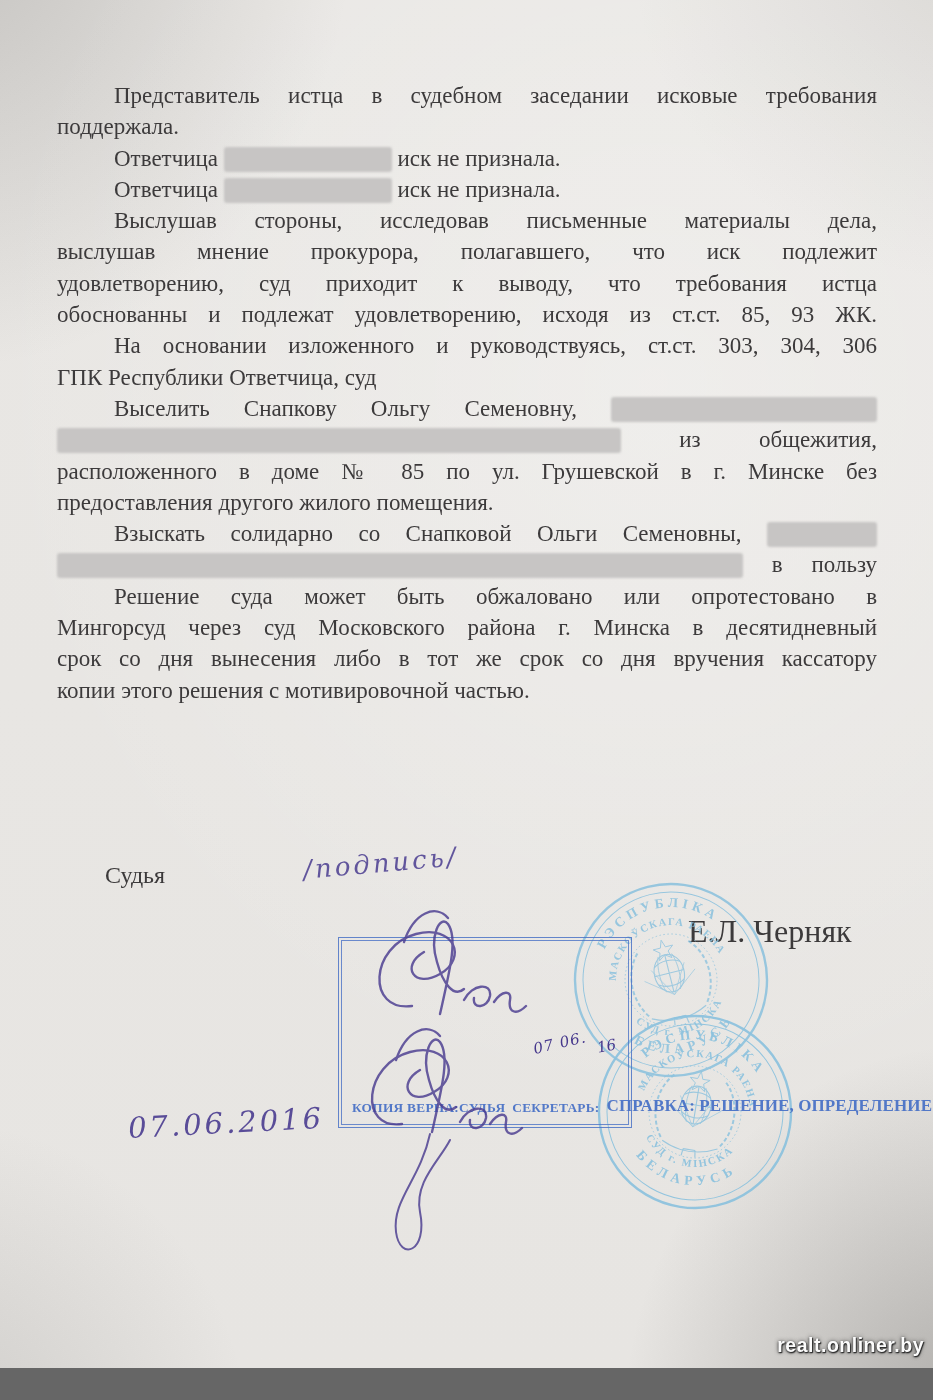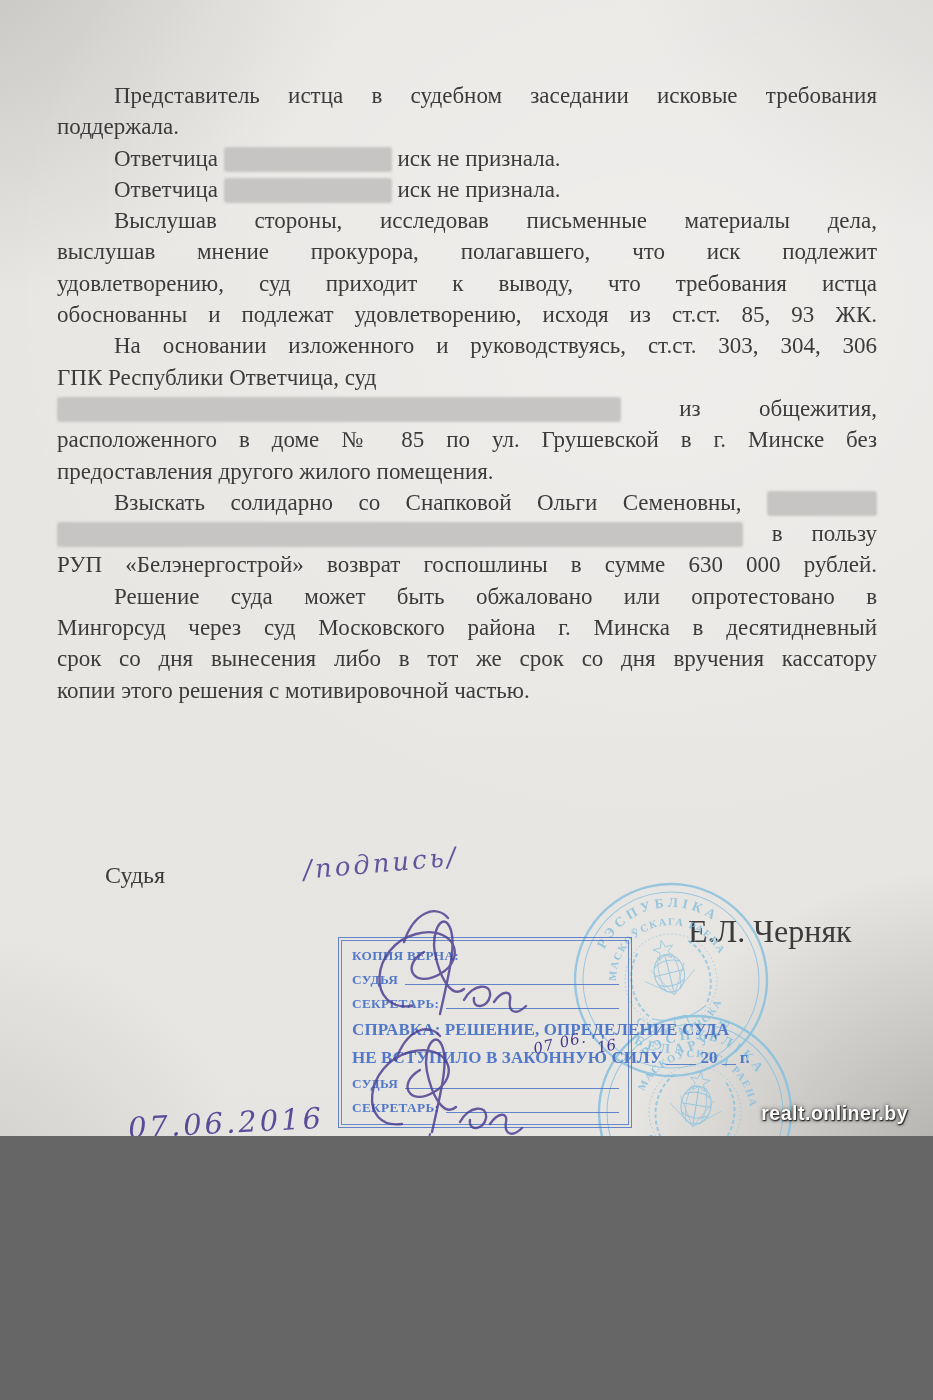--- a/index.html
+++ b/index.html
@@ -1,17 +1,17 @@
 <!DOCTYPE html>
 <html><head>
 <meta charset="utf-8">
 <style>
   html,body{margin:0;padding:0;background:#666;}
   .page{
-    position:relative;width:933px;height:1136px;overflow:hidden;
+    position:relative;width:933px;height:1368px;overflow:hidden;
     font-family:"Liberation Serif",serif;color:#3c3a3b;
     background:
       radial-gradient(120% 90% at 70% 28%, rgba(255,255,255,.30), rgba(255,255,255,0) 60%),
       radial-gradient(80% 60% at -6% -6%, rgba(110,108,105,.30), rgba(110,108,105,0) 55%),
       radial-gradient(62% 46% at 104% 104%, rgba(95,93,90,.42), rgba(95,93,90,0) 60%),
       radial-gradient(55% 40% at -6% 106%, rgba(120,118,115,.22), rgba(120,118,115,0) 60%),
       radial-gradient(70% 45% at 106% -4%, rgba(140,138,134,.20), rgba(140,138,134,0) 55%),
       linear-gradient(#e9e7e4,#e7e5e2);
   }
   .text-block{position:absolute;left:57px;top:80px;width:820px;font-size:23px;line-height:31.3px;}
@@ -27,36 +27,36 @@
   .sig-name{position:absolute;left:688px;top:913px;font-size:32px;}
   .sig-hand{position:absolute;left:303px;top:848px;font:italic 26px "DejaVu Serif",serif;
             color:#4a3c90;letter-spacing:3px;transform:rotate(-5deg);opacity:.85;}
   .date-hand{position:absolute;left:128px;top:1106px;font:italic 29px "DejaVu Serif",serif;
              color:#4a3c90;letter-spacing:3px;transform:rotate(-3deg);opacity:.9;}
   
   .stamp{position:absolute;left:338px;top:937px;width:294px;height:191px;
          border:1.6px solid rgba(74,114,198,.85);box-sizing:border-box;
          color:rgba(74,114,198,.95);font-family:"Liberation Serif",serif;font-weight:700;}
   .stamp::before{content:"";position:absolute;inset:2px;border:1.6px solid rgba(74,114,198,.8);pointer-events:none;}
-  .stamp-in{position:absolute;inset:5px;padding:5px 7px 6px 8px;display:flex;flex-direction:column;
+  .stamp-in{position:absolute;inset:5px;padding:5px 7px 6px 8px;display:flex;
             justify-content:space-between;box-sizing:border-box;}
   .srow{display:flex;align-items:flex-end;gap:7px;white-space:nowrap;font-size:13.3px;letter-spacing:.3px;}
   .srow.small{font-size:17px;letter-spacing:.1px;gap:4px;}
   .rule{flex:1;border-bottom:1.6px solid rgba(74,114,198,.85);height:2px;margin-bottom:3px;}
   .rule.short{flex:0 0 30px;}
   .rule.tiny{flex:0 0 14px;}
   .stamp-hand1{position:absolute;left:194px;top:96px;font:italic 15px "DejaVu Serif",serif;
                color:#45378c;transform:rotate(-13deg);letter-spacing:1px;}
   .stamp-hand2{position:absolute;left:258px;top:99px;font:italic 15px "DejaVu Serif",serif;
                color:#45378c;transform:rotate(-11deg);}
   
   .seals{position:absolute;left:540px;top:868px;pointer-events:none;}
   .seal-text{font-family:"Liberation Serif",serif;font-weight:700;}
   .ink{position:absolute;left:0;top:0;pointer-events:none;}
-  .watermark{position:absolute;right:25px;bottom:11px;font:700 19.5px "Liberation Sans",sans-serif;
+  .watermark{position:absolute;right:9px;bottom:11px;font:700 19.5px "Liberation Sans",sans-serif;
              color:#fcfcfc;letter-spacing:.5px;
              text-shadow:0 1px 2px rgba(40,40,40,.95),0 0 4px rgba(60,60,60,.85),1px 1px 1px rgba(30,30,30,.9);margin-left:31px;}
 </style>
 </head>
 <body>
 
 <div class="page">
 
   <div class="text-block">
     <div class="ln ind j">Представитель истца в судебном заседании исковые требования</div>
@@ -70,35 +70,38 @@
       <span>Ответчица</span>
       <span class="redact" style="width:168px"></span>
       <span>иск не признала.</span>
     </div>
     <div class="ln ind j">Выслушав стороны, исследовав письменные материалы дела,</div>
     <div class="ln j">выслушав мнение прокурора, полагавшего, что иск подлежит</div>
     <div class="ln j">удовлетворению, суд приходит к выводу, что требования истца</div>
     <div class="ln j">обоснованны и подлежат удовлетворению, исходя из ст.ст. 85, 93 ЖК.</div>
     <div class="ln ind j">На основании изложенного и руководствуясь, ст.ст. 303, 304, 306</div>
     <div class="ln">ГПК Республики Ответчица, суд</div>
+    <div class="ln ind j">
+      <span>Выселить Снапкову Ольгу Семеновну,</span>
+      <span class="redact" style="width:266px"></span>
+    </div>
     <div class="ln j">
       <span class="redact" style="width:564px"></span>
       <span>из общежития,</span>
     </div>
     <div class="ln j">расположенного в доме № 85 по ул. Грушевской в г. Минске без</div>
     <div class="ln">предоставления другого жилого помещения.</div>
     <div class="ln ind j">
       <span>Взыскать солидарно со Снапковой Ольги Семеновны,</span>
       <span class="redact" style="width:110px"></span>
     </div>
     <div class="ln j">
       <span class="redact" style="width:686px"></span>
       <span>в пользу</span>
     </div>
-    <div class="ln j">РУП «Белэнергострой» возврат госпошлины в сумме 630 000 рублей.</div>
     <div class="ln ind j">Решение суда может быть обжаловано или опротестовано в</div>
     <div class="ln j">Мингорсуд через суд Московского района г. Минска в десятидневный</div>
     <div class="ln j">срок со дня вынесения либо в тот же срок со дня вручения кассатору</div>
     <div class="ln">копии этого решения с мотивировочной частью.</div>
   </div>
 
   <div class="sig-label">Судья</div>
   <div class="sig-hand">/подпись/</div>
   <div class="sig-name">Е.Л. Черняк</div>
   <div class="date-hand">07.06.2016</div>

